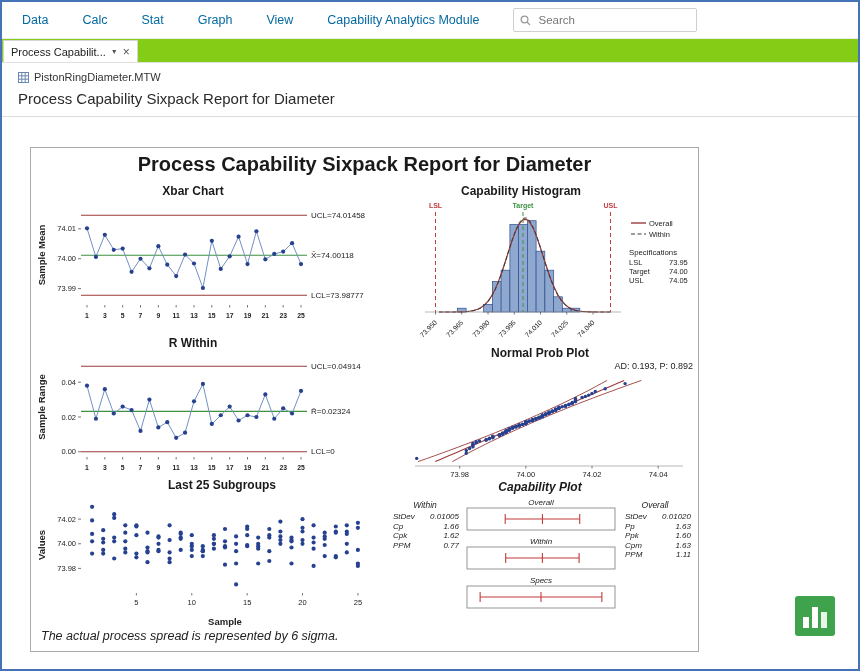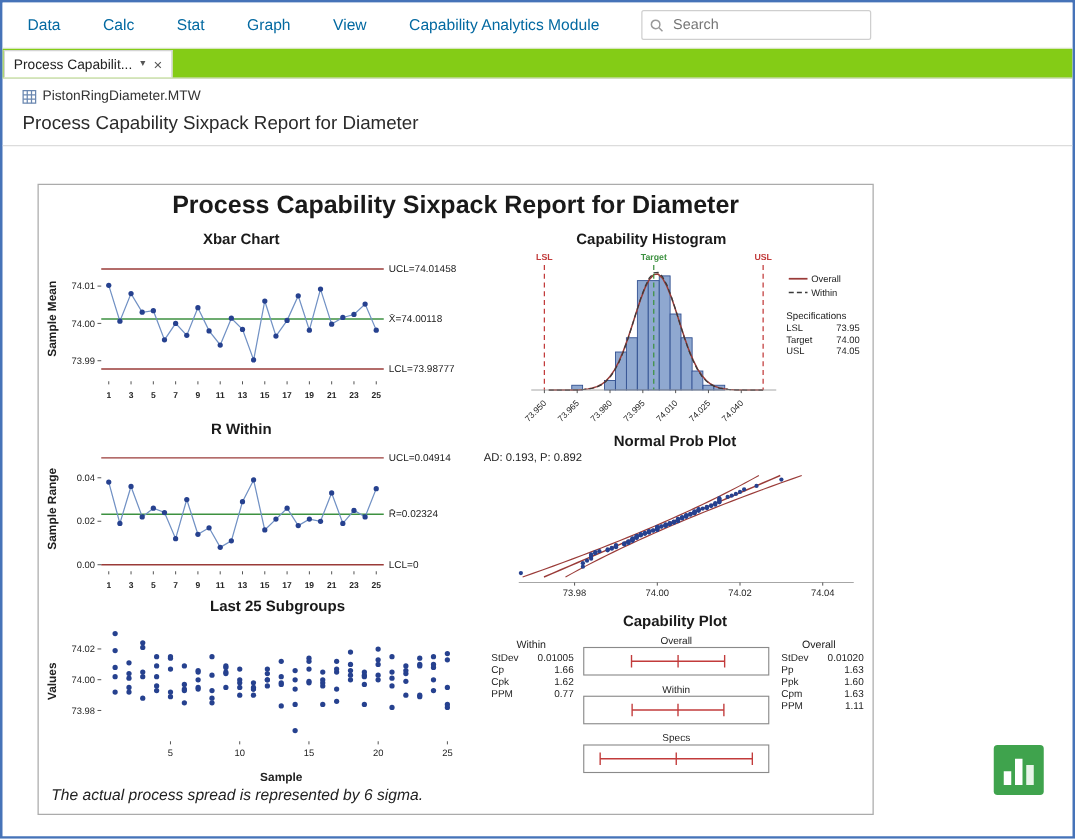--- a/index.html
+++ b/index.html
@@ -26,23 +26,23 @@
   .divider{margin-top:9px;border-bottom:1px solid #dcdcdc;height:0;}
   
   .report{position:absolute;left:28px;top:145px;width:667px;height:503px;border:1px solid #ababab;background:#fff;}
   .report-title{position:absolute;top:5px;left:0;right:0;text-align:center;font-size:20px;font-weight:bold;color:#1a1a1a;}
   .cell{position:absolute;}
   .c-xbar{left:4px;top:36px;width:348px;}
   .c-hist{left:356px;top:36px;width:306px;}
   .c-r{left:4px;top:188px;width:348px;}
   .c-prob{left:356px;top:198px;width:306px;}
   .c-last{left:4px;top:330px;width:348px;}
-  .c-cap{left:356px;top:342px;width:306px;}
+  .c-cap{left:356px;top:332px;width:306px;font-style:italic;}
   .ctitle{font-size:12px;font-weight:bold;color:#1a1a1a;text-align:center;height:15px;line-height:15px;}
-  .csub{font-size:9px;color:#222;text-align:left;height:11px;line-height:11px;}
+  .csub{font-size:9px;color:#222;text-align:right;height:11px;line-height:11px;}
   .c-xbar .ctitle,.c-r .ctitle{padding-left:40px;padding-right:72px;}
   .c-last .ctitle{padding-left:36px;padding-right:10px;}
   .c-hist .ctitle{padding-left:28px;padding-right:66px;text-align:center;}
   .report-note{position:absolute;left:10px;bottom:8px;font-style:italic;font-size:12.5px;color:#222;}
   svg{overflow:visible;display:block;}
   svg text{font-family:"Liberation Sans",sans-serif;}
   .graph-fab{position:absolute;left:793px;top:594px;width:40px;height:40px;padding:0;border:none;
              background:transparent;cursor:pointer;}
 </style>
 </head>

